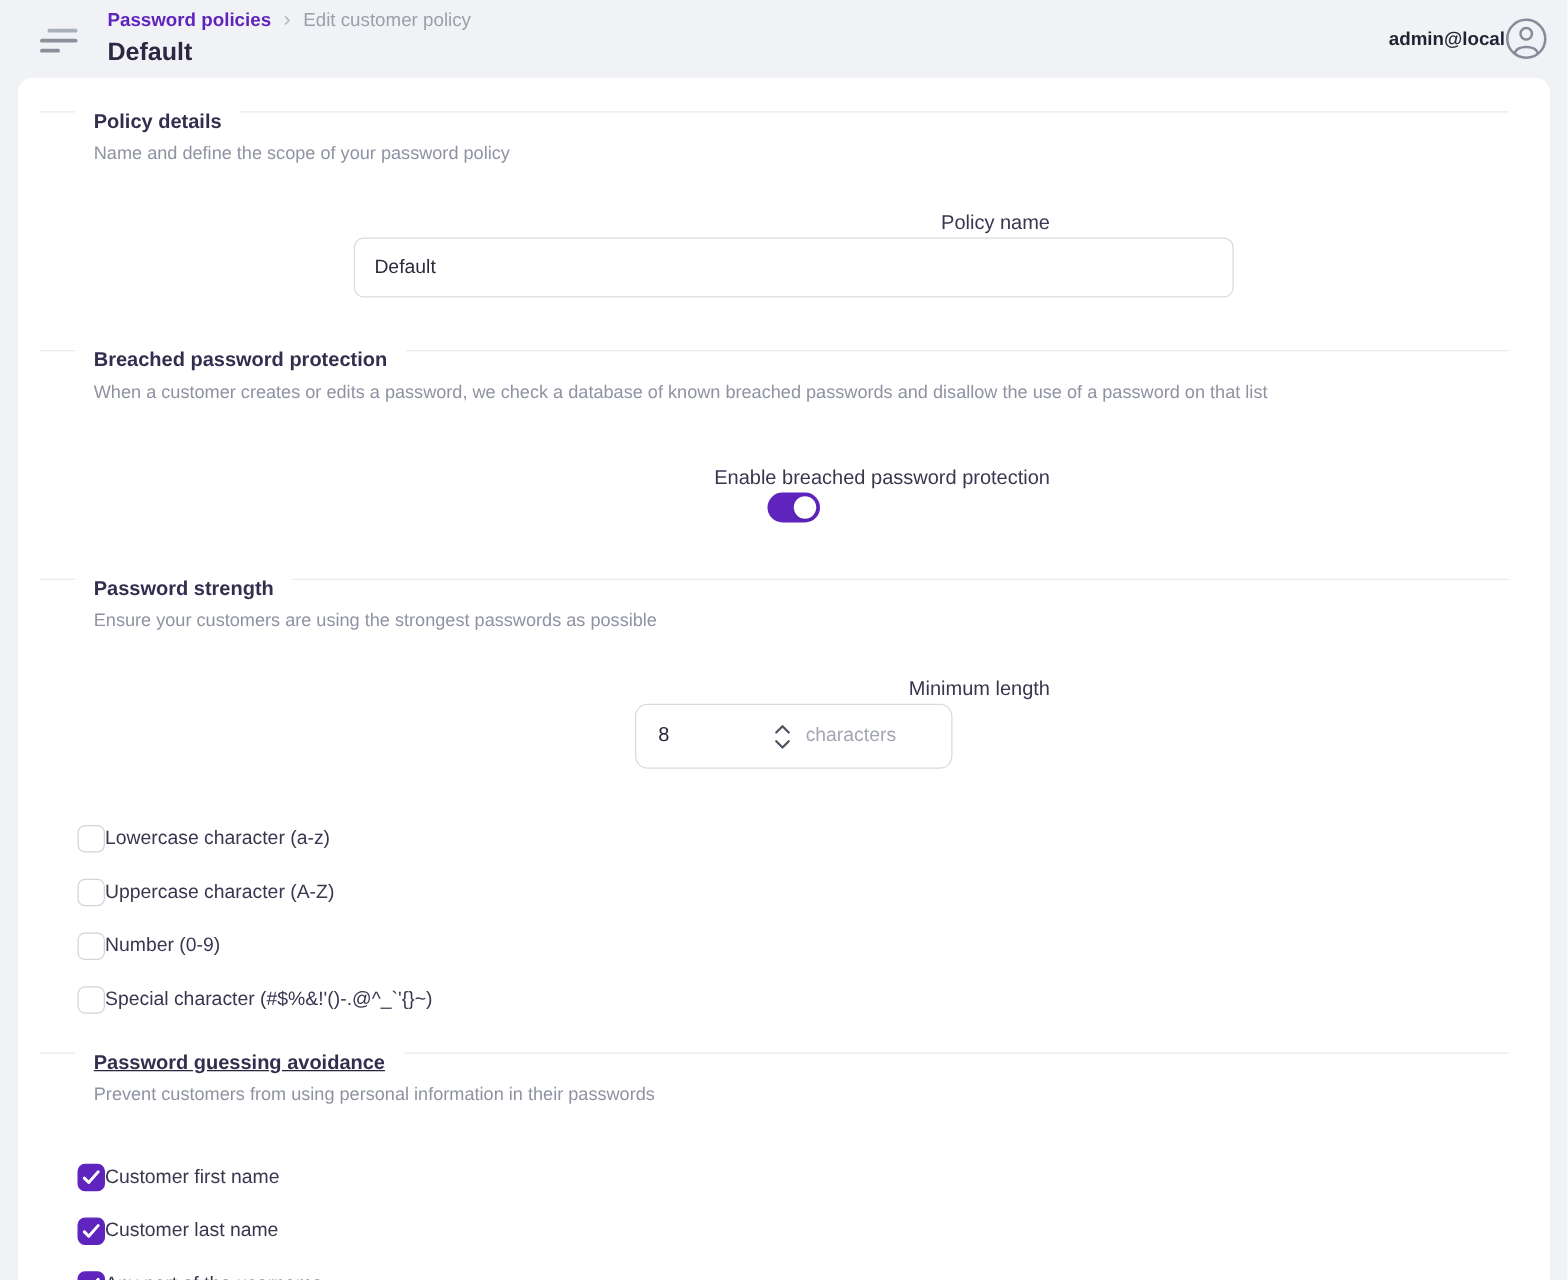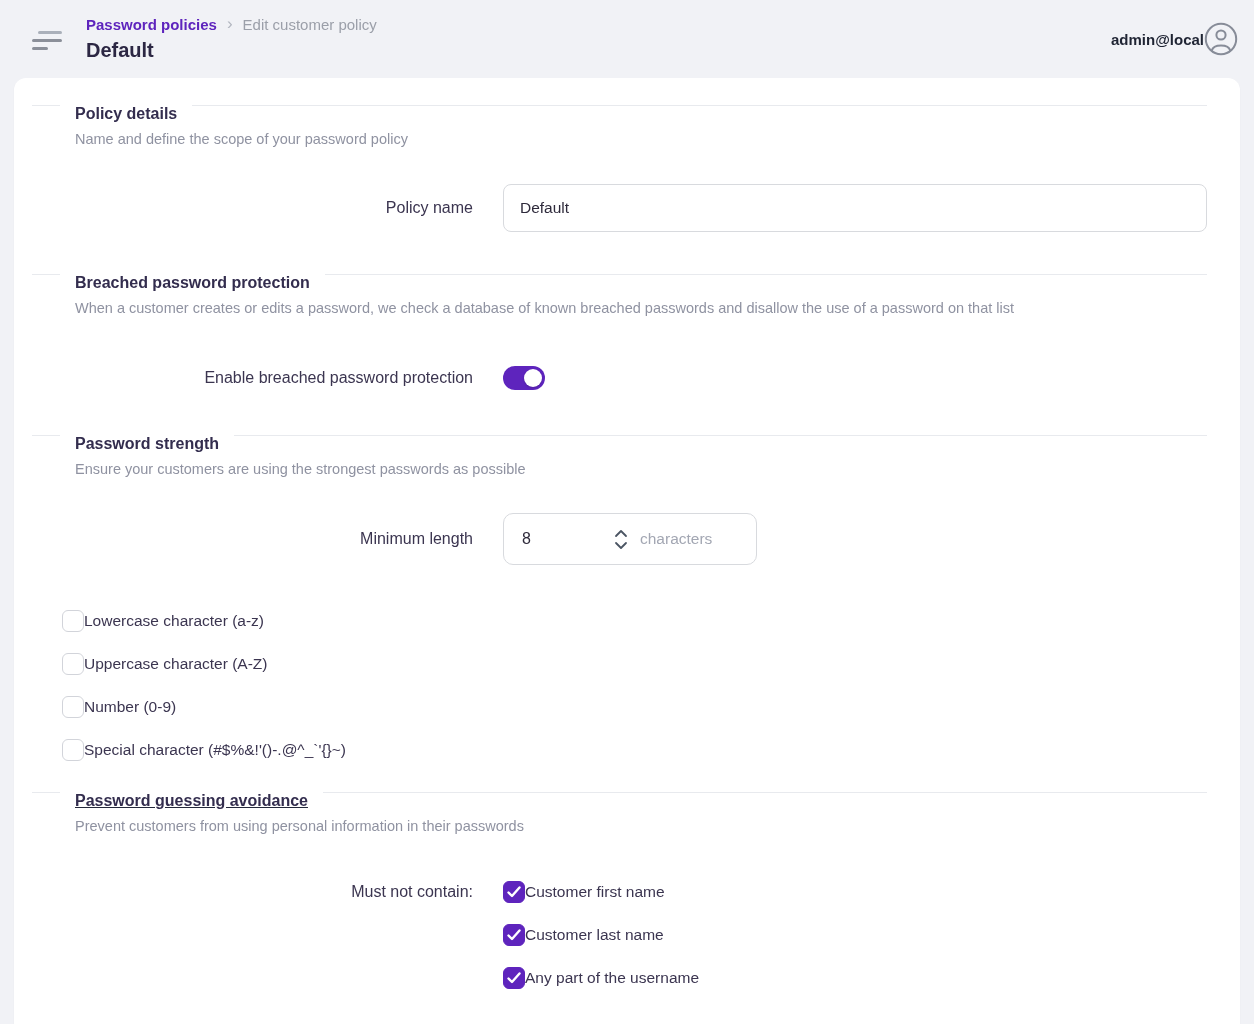--- a/index.html
+++ b/index.html
@@ -15,21 +15,21 @@
     --dark:#23273a;
   }
   *{margin:0;padding:0;box-sizing:border-box;}
   html,body{width:1254px;height:1024px;overflow:hidden;}
   body{
     background:var(--page-bg);
     font-family:"Liberation Sans","DejaVu Sans",sans-serif;
     color:var(--dark);
   }
   
-  .topbar{height:78px;display:flex;align-items:center;padding:0 16px 0 32px;}
+  .topbar{height:62px;display:flex;align-items:center;padding:0 16px 0 32px;}
   .hamburger{width:30px;display:flex;flex-direction:column;gap:5px;cursor:pointer;margin-top:2px;}
   .hamburger .b1{height:3px;border-radius:2px;background:#aab0ba;width:24px;margin-left:6px;}
   .hamburger .b2{height:3px;border-radius:2px;background:#8b8f99;width:30px;}
   .hamburger .b3{height:3px;border-radius:2px;background:#8b8f99;width:16px;}
   .head-left{margin-left:24px;display:flex;flex-direction:column;gap:6px;}
   .breadcrumb{display:flex;align-items:center;gap:10px;font-size:15px;}
   .crumb-root{color:var(--accent);font-weight:700;cursor:pointer;}
   .crumb-sep{color:#b2b6bf;font-size:17px;line-height:1;margin-top:-2px;}
   .crumb-current{color:#9b9fa9;}
   .page-title{font-size:20px;font-weight:700;color:#2c2743;}
@@ -44,21 +44,21 @@
     box-shadow:0 1px 2px rgba(30,30,60,.04);
     min-height:960px;
     padding:27px 33px 40px 18px;
   }
   .section-head{display:flex;}
   .section-dash{width:28px;height:1px;background:var(--rule);margin-right:15px;flex:none;}
   .section-title{font-size:16px;font-weight:700;color:var(--heading);padding-right:15px;white-space:nowrap;}
   .section-rule{flex:1;height:1px;background:var(--rule);}
   .section-sub{margin:8px 0 0 43px;font-size:14.5px;color:var(--subtitle);}
   
-  .form-row{display:flex;align-items:center;}
+  .form-row{display:flex;align-items:center;flex-direction:column;}
   .form-row.top{align-items:flex-start;}
   .form-label{width:441px;text-align:right;font-size:16px;color:var(--label);flex:none;line-height:22px;}
   .field{margin-left:30px;}
   .text-input{
     width:704px;height:48px;border:1px solid var(--input-border);border-radius:8px;
     font-family:inherit;font-size:15.5px;color:#2e2a3b;padding:0 16px;background:#fff;outline:none;
   }
   
   .toggle{width:42px;height:24px;border-radius:12px;background:#d1d5db;position:relative;cursor:pointer;flex:none;}
   .toggle .knob{position:absolute;top:3px;left:3px;width:18px;height:18px;border-radius:50%;background:#fff;box-shadow:0 1px 2px rgba(0,0,0,.15);}
@@ -214,21 +214,20 @@
   </div>
 
   <div class="section-head mt-sec4">
     <div class="section-dash"></div>
     <div class="section-title">Password guessing avoidance</div>
     <div class="section-rule"></div>
   </div>
   <div class="section-sub">Prevent customers from using personal information in their passwords</div>
 
   <div class="form-row top mt-notcontain">
-    <div class="form-label">Must not contain:</div>
     <div class="field opt-col">
       <div class="opt-row">
         <span class="checkbox checked">
           <svg width="14" height="12" viewBox="0 0 14 12" fill="none">
               <path d="M1.5 6.5 L5 10 L12.5 1.5" stroke="#fff" stroke-width="2.4" stroke-linecap="round" stroke-linejoin="round"></path>
             </svg>
         </span>
         <span class="opt-label">Customer first name</span>
       </div>
       <div class="opt-row">

